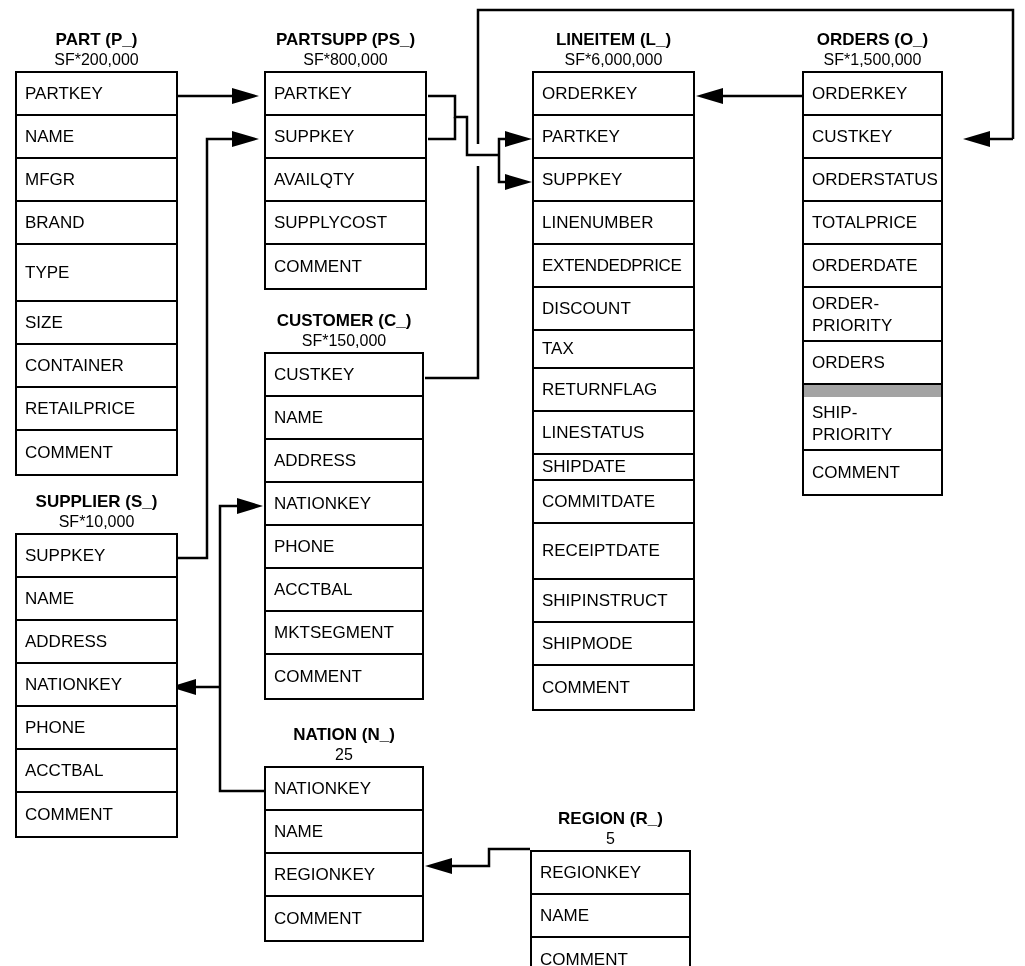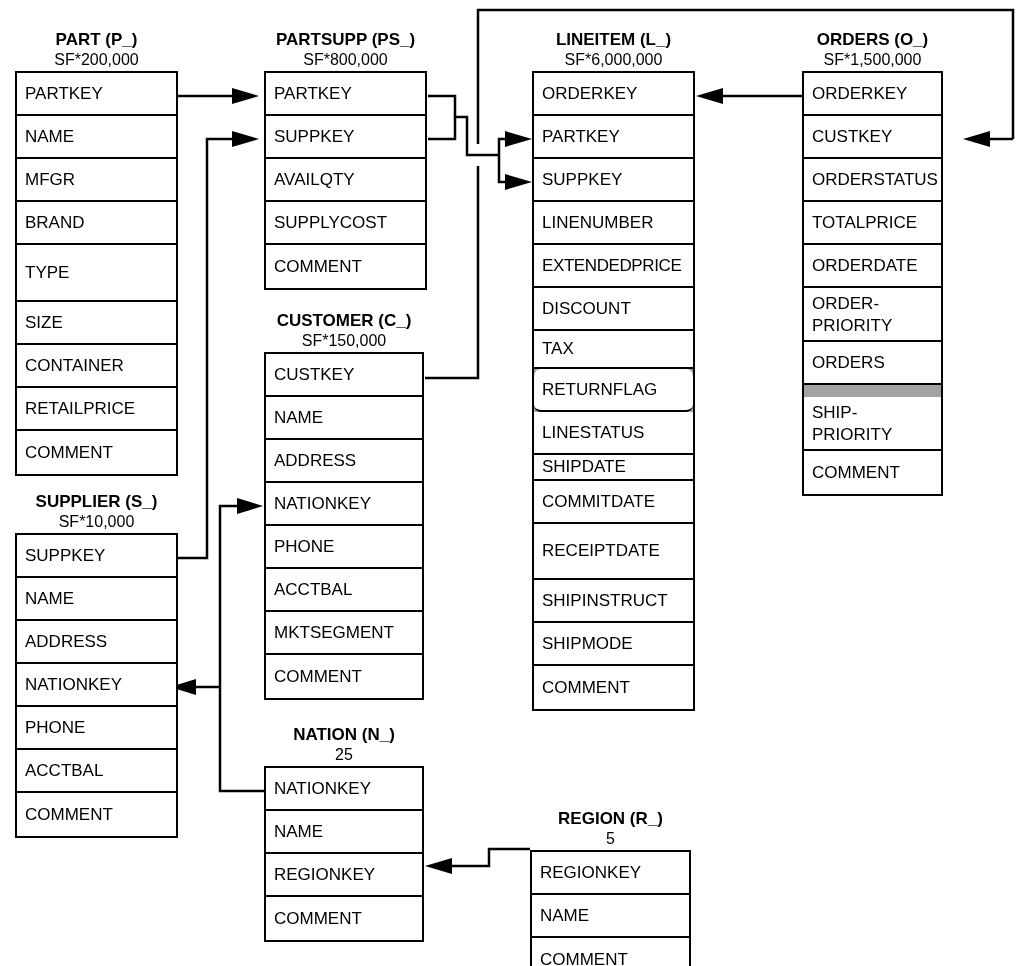--- a/index.html
+++ b/index.html
@@ -164,21 +164,21 @@
         <div class="entity-title">LINEITEM (L_)</div>
         <div class="entity-card">SF*6,000,000</div>
         <div class="entity-box">
           <div class="field" style="height: 43px;">ORDERKEY</div>
           <div class="field" style="height: 43px;">PARTKEY</div>
           <div class="field" style="height: 43px;">SUPPKEY</div>
           <div class="field" style="height: 43px;">LINENUMBER</div>
           <div class="field overflow-text" style="height: 43px;">EXTENDEDPRICE</div>
           <div class="field" style="height: 43px;">DISCOUNT</div>
           <div class="field" style="height: 38px;">TAX</div>
-          <div class="field" style="height: 43px; border-radius: 7px;">RETURNFLAG</div>
+          <div class="field" style="height: 43px;">RETURNFLAG</div>
           <div class="field" style="height: 43px;">LINESTATUS</div>
           <div class="field" style="height: 26px;">SHIPDATE</div>
           <div class="field" style="height: 43px;">COMMITDATE</div>
           <div class="field" style="height: 56px;">RECEIPTDATE</div>
           <div class="field" style="height: 43px;">SHIPINSTRUCT</div>
           <div class="field" style="height: 43px;">SHIPMODE</div>
           <div class="field" style="height: 43px;">COMMENT</div>
         </div>
       </div>
       <div class="entity" style="left: 802px; top: 30px; width: 141px;">

